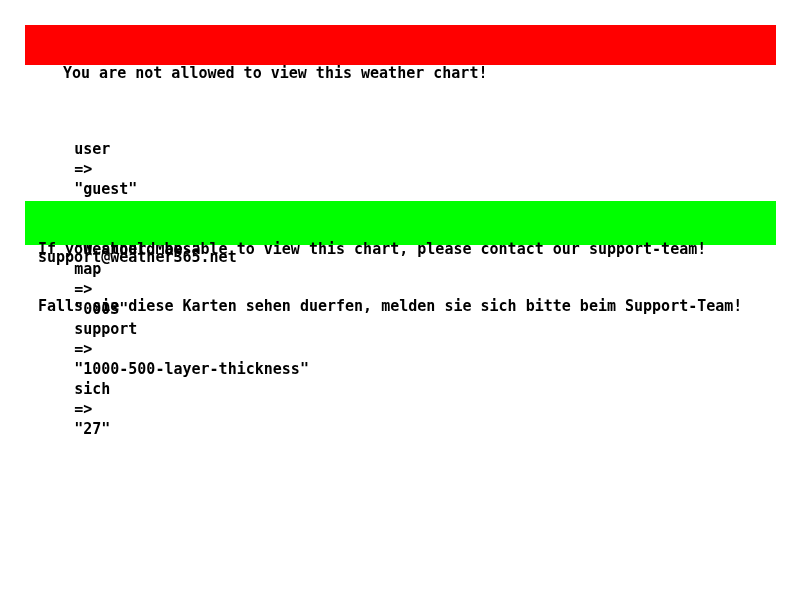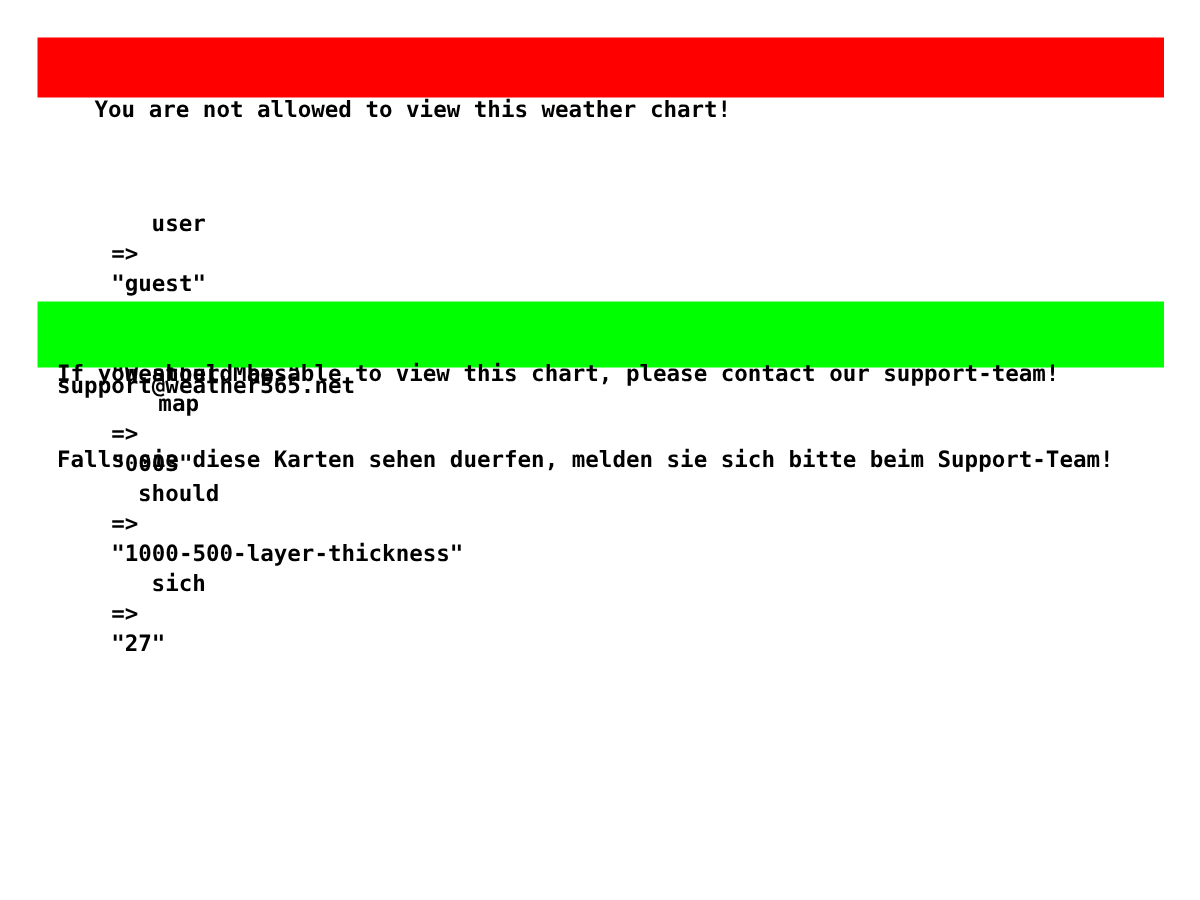--- a/index.html
+++ b/index.html
@@ -41,21 +41,20 @@
     position: absolute;
     left: 38px;
     top: 79px;
     line-height: 20px;
     white-space: pre;
   }
   .kv-row { height: 20px; }
   .kv-label {
     display: inline-block;
     width: 90px;
-    text-align: center;
   }
   .kv-arrow {
     display: inline-block;
     width: 27px;
   }
   .footer {
     position: absolute;
     left: 38px;
     top: 248px;
     width: 732px;
@@ -83,21 +82,21 @@
     <span class="kv-label">component</span>
     <span class="kv-arrow">=&gt;</span>
     <span class="kv-value">"Weather Maps"</span>
   </div>
   <div class="kv-row">
     <span class="kv-label">map</span>
     <span class="kv-arrow">=&gt;</span>
     <span class="kv-value">"0003"</span>
   </div>
   <div class="kv-row">
-    <span class="kv-label">should</span>
+    <span class="kv-label">support</span>
     <span class="kv-arrow">=&gt;</span>
     <span class="kv-value">"1000-500-layer-thickness"</span>
   </div>
   <div class="kv-row">
     <span class="kv-label">sich</span>
     <span class="kv-arrow">=&gt;</span>
     <span class="kv-value">"27"</span>
   </div>
 </div>
 

